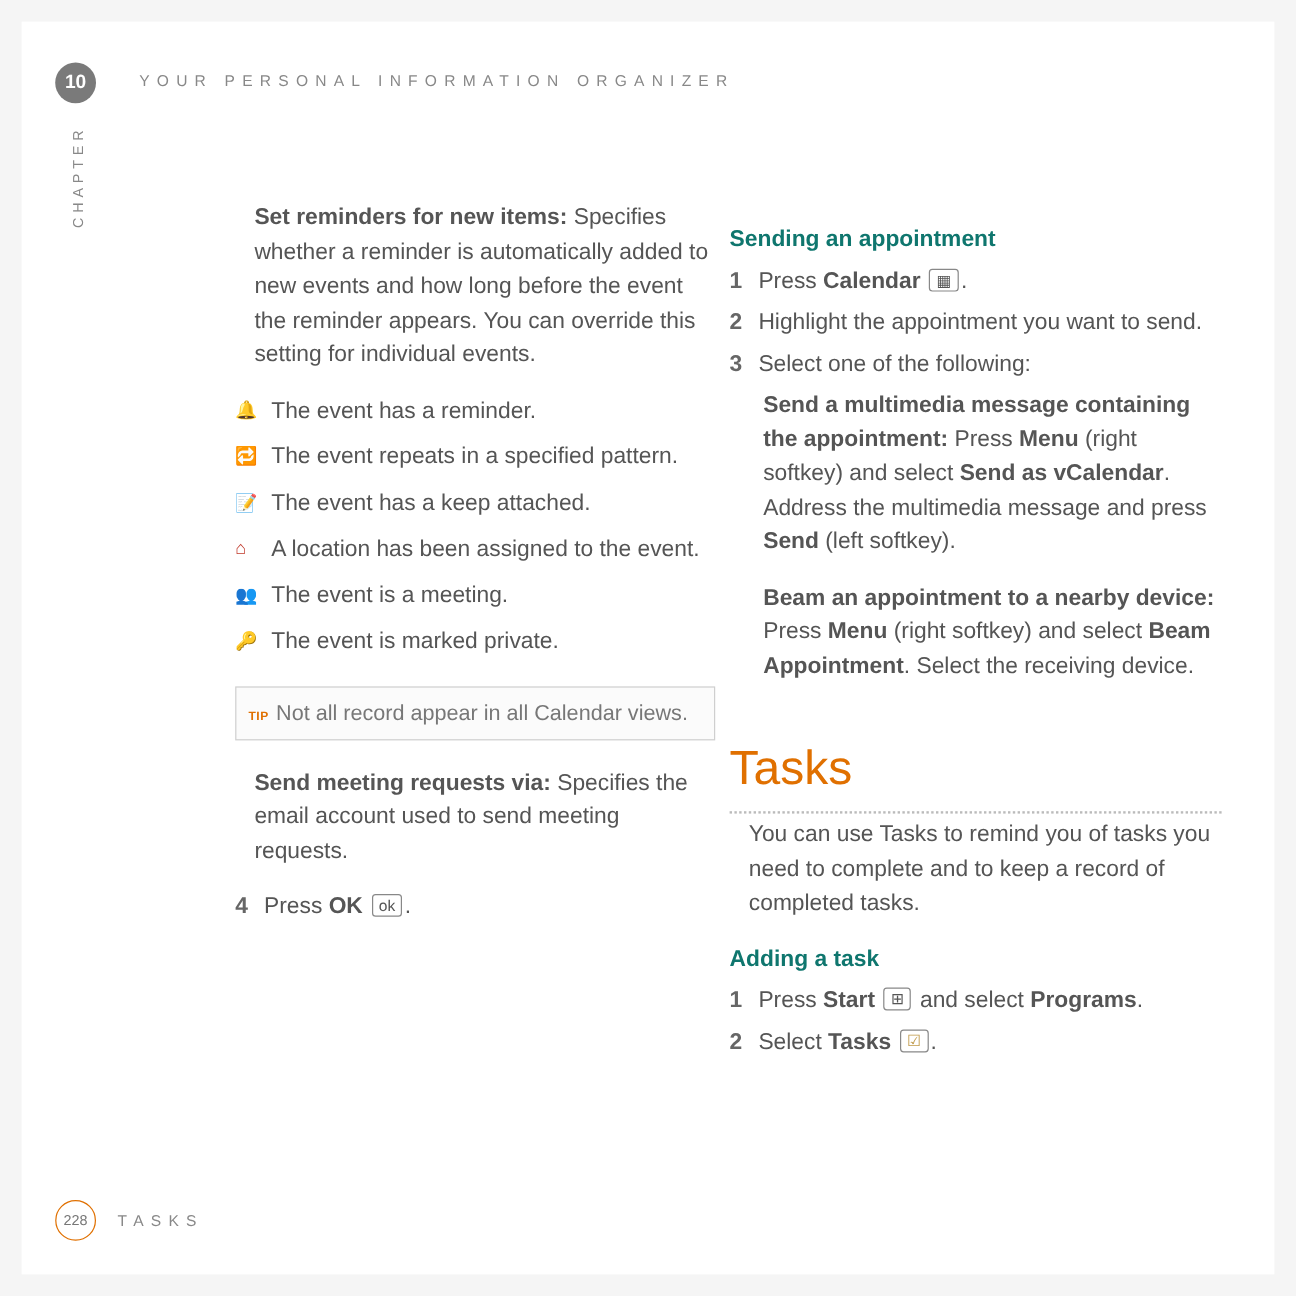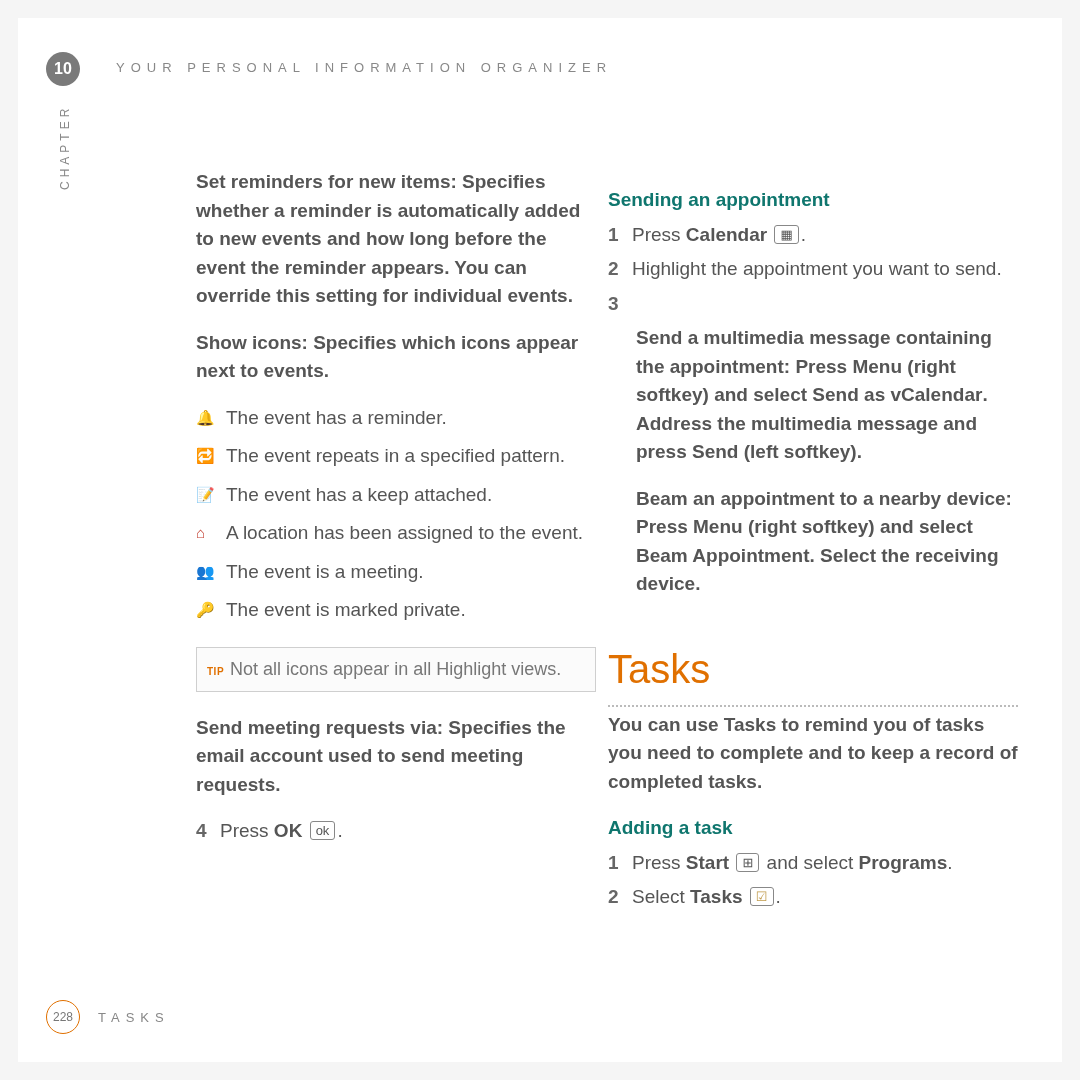--- a/index.html
+++ b/index.html
@@ -57,21 +57,21 @@
   .col {
     position: absolute;
     top: 150px;
     width: 400px;
     font-size: 19px;
     line-height: 1.5;
     color: #555;
   }
   .col-left { left: 178px; }
   .col-right { left: 590px; width: 410px; }
-  .para { margin: 0 0 18px 0; font-weight: bold; }
+  .para { margin: 0 0 18px 16px; }
   .icon-list { margin: 14px 0 22px 0; }
   .icon-row { display: flex; align-items: flex-start; margin: 10px 0; }
   .icon-row .ic { width: 22px; flex-shrink: 0; margin-top: 3px; margin-right: 8px; font-size: 15px; }
   .tip-box {
     border: 1px solid #cfcfcf;
     padding: 8px 10px;
     margin: 10px 0 22px 0;
     font-size: 18px;
     color: #777;
     background: #fbfbfb;
@@ -147,23 +147,20 @@
   <div class="chapter-badge">10</div>
   <div class="header-title">YOUR PERSONAL INFORMATION ORGANIZER</div>
   <div class="chapter-label">CHAPTER</div>
 
   <div class="col col-left">
 
     <p class="para">
       <strong>Set reminders for new items:</strong><span> Specifies whether a reminder is automatically added to new events and how long before the event the reminder appears. You can override this setting for individual events.</span>
     </p>
 
-    <p class="para">
-      <strong>Show icons:</strong><span> Specifies which icons appear next to events.</span>
-    </p>
 
     <div class="icon-list">
       <div class="icon-row">
         <span class="ic bell">🔔</span>
         <span> The event has a reminder.</span>
       </div>
       <div class="icon-row">
         <span class="ic repeat">🔁</span>
         <span> The event repeats in a specified pattern.</span>
       </div>
@@ -179,21 +176,21 @@
         <span class="ic meeting">👥</span>
         <span> The event is a meeting.</span>
       </div>
       <div class="icon-row">
         <span class="ic key">🔑</span>
         <span> The event is marked private.</span>
       </div>
     </div>
 
     <div class="tip-box">
-      <span class="tip-label">TIP</span><span>Not all icons appear in all Highlight views.</span>
+      <span class="tip-label">TIP</span><span>Not all record appear in all Calendar views.</span>
     </div>
 
     <p class="para">
       <strong>Send meeting requests via:</strong><span> Specifies the email account used to send meeting requests.</span>
     </p>
 
     <div class="ol-row">
       <span class="ol-num">4</span>
       <span>
         <span>Press </span><strong>OK</strong>
@@ -215,20 +212,21 @@
       </span>
     </div>
 
     <div class="ol-row">
       <span class="ol-num">2</span>
       <span>Highlight the appointment you want to send.</span>
     </div>
 
     <div class="ol-row">
       <span class="ol-num">3</span>
+      <span>Select one of the following:</span>
     </div>
 
     <p class="para nested">
       <strong>Send a multimedia message containing the appointment:</strong><span> Press </span><strong>Menu</strong><span> (right softkey) and select </span><strong>Send as vCalendar</strong><span>. Address the multimedia message and press </span><strong>Send</strong><span> (left softkey).</span>
     </p>
 
     <p class="para nested">
       <strong>Beam an appointment to a nearby device:</strong><span> Press </span><strong>Menu</strong><span> (right softkey) and select </span><strong>Beam Appointment</strong><span>. Select the receiving device.</span>
     </p>
 

